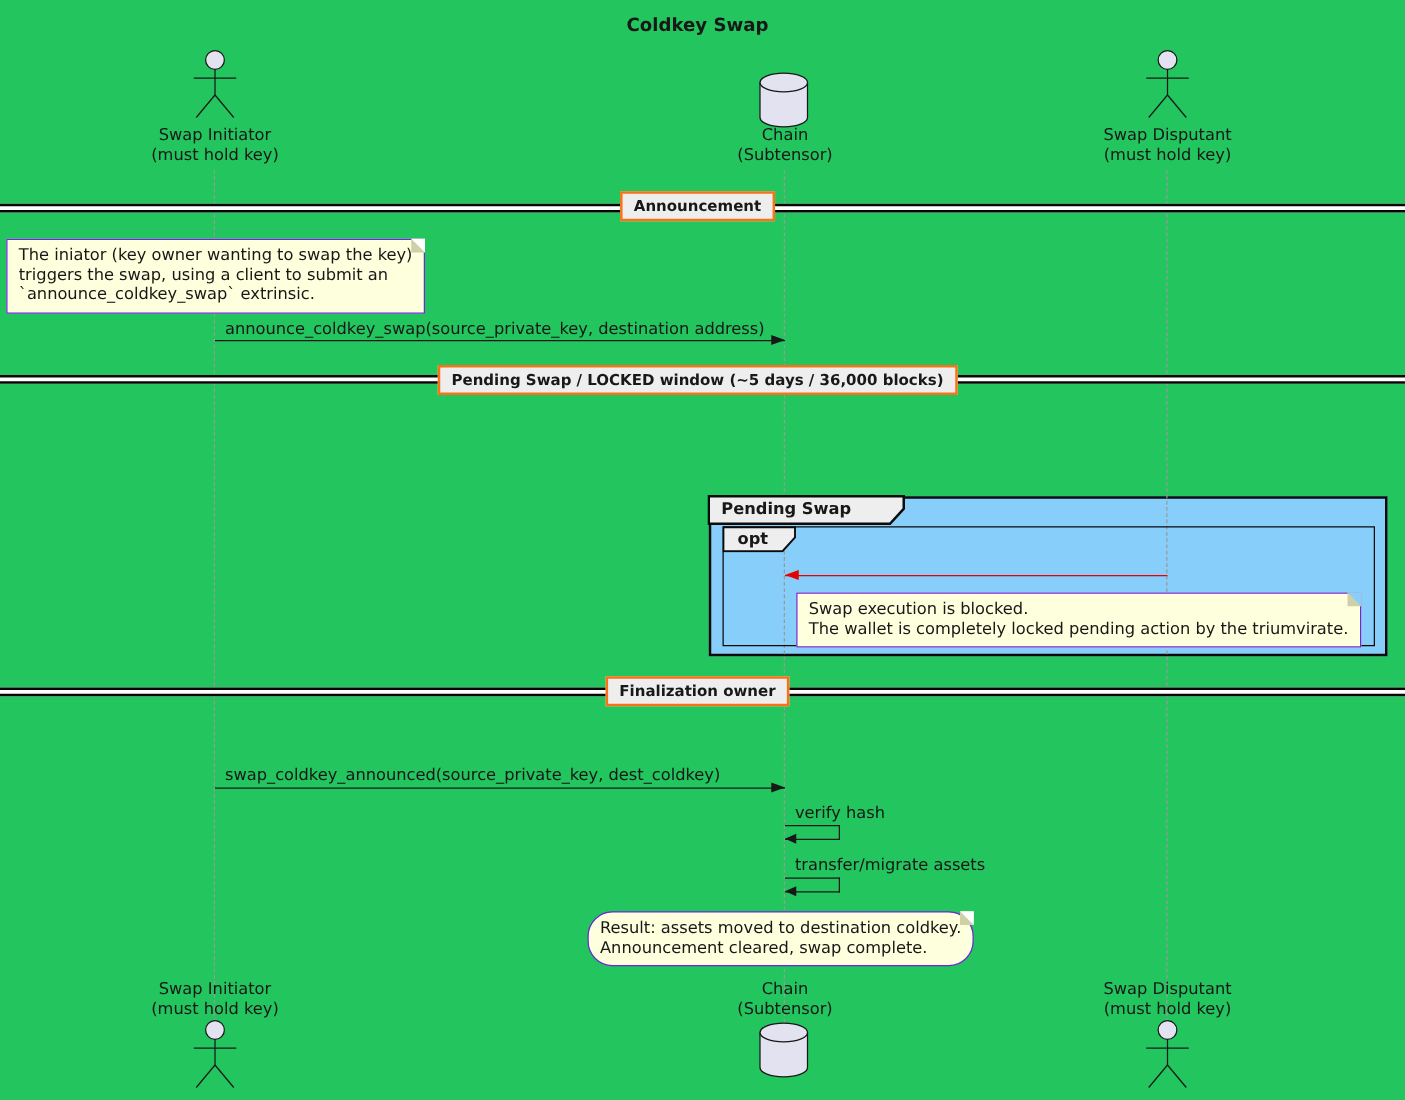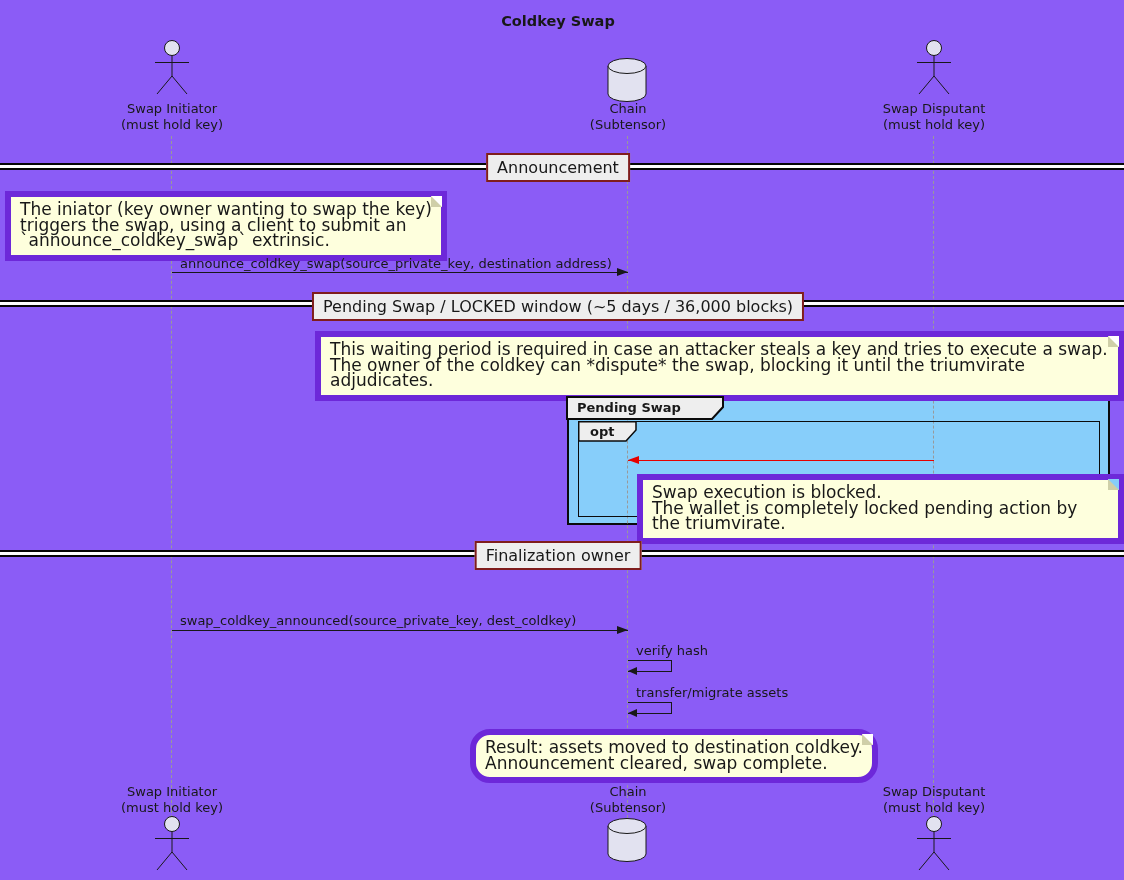--- a/index.html
+++ b/index.html
@@ -1,37 +1,37 @@
 <!DOCTYPE html>
 <html><head>
 <meta charset="utf-8">
 <style>
   * { margin:0; padding:0; box-sizing:border-box; }
   body { background:#ffffff; font-family:"DejaVu Sans", sans-serif; color:#181818; }
-  .canvas { position:relative; width:1124px; height:880px; background:#8b5cf6; overflow:hidden; }
+  .canvas { position:relative; width:1124px; height:880px; background:#22c55e; overflow:hidden; }
 
   .title { position:absolute; left:558px; top:13px; transform:translateX(-50%);
            font-size:14.5px; font-weight:bold; white-space:nowrap; }
 
   .lifeline { position:absolute; top:136px; height:682px; width:0;
               border-left:1px dashed #999999; }
 
   .actor-figure, .db-figure { position:absolute; }
 
   .actor-label { position:absolute; width:220px; text-align:center; font-size:13px;
                  line-height:16px; white-space:pre-line; }
 
   .divider-rule { position:absolute; left:0; width:1124px; height:7px; background:#ffffff;
                   border-top:2px solid #070707; border-bottom:2px solid #070707; }
   .divider-label { position:absolute; left:558px; transform:translateX(-50%);
-                   background:#EEEEEE; border:2px solid #7f1d1d; font-size:16px;
-                   font-weight:normal; padding:3px 9px; white-space:nowrap; }
+                   background:#EEEEEE; border:2px solid #f97316; font-size:12px;
+                   font-weight:bold; padding:3px 9px; white-space:nowrap; }
 
-  .note { position:absolute; background:#FEFFDD; border:6px solid #6d28d9;
-          font-size:17px; line-height:15.5px; padding:5px 9px 6px 9px;
+  .note { position:absolute; background:#FEFFDD; border:1px solid #6d28d9;
+          font-size:13px; line-height:15.5px; padding:5px 9px 6px 9px;
           white-space:pre-line; }
   .note::before { content:""; position:absolute; top:-1px; right:-1px;
           border-style:solid; border-width:0 11px 11px 0;
           border-color:transparent #ffffff #cfcfa8 transparent; }
   .note.on-blue::before { border-color:transparent #87CEFA #cfcfa8 transparent; }
 
   .group-box { position:absolute; left:567px; top:397px; width:543px; height:128px;
                background:#87CEFA; border:2px solid #0b0b0b; }
   .frame-opt { position:absolute; left:578px; top:421px; width:522px; height:96px;
                border:1.5px solid #0b0b0b; }
@@ -99,22 +99,20 @@
 triggers the swap, using a client to submit an
 `announce_coldkey_swap` extrinsic.</div>
 
   <div class="msg-label" style="left:180px;top:256px;">announce_coldkey_swap(source_private_key, destination address)</div>
   <div class="msg-line" style="left:172px;top:272px;width:456px;"></div>
   <div class="arrow-right" style="left:617px;top:268px;"></div>
 
   <div class="divider-rule" style="top:300px;"></div>
   <div class="divider-label" style="top:292px;">Pending Swap / LOCKED window (~5 days / 36,000 blocks)</div>
 
-  <div class="note" style="left:315px;top:331px;">This waiting period is required in case an attacker steals a key and tries to execute a swap.
-The owner of the coldkey can *dispute* the swap, blocking it until the triumvirate adjudicates.</div>
 
   <svg class="tab-svg" style="left:566px;top:396px;" width="160" height="24" viewBox="0 0 160 24">
     <polygon points="1,1 157,1 157,11 146,23 1,23" fill="#EEEEEE" stroke="#0b0b0b" stroke-width="2"></polygon>
   </svg>
   <div class="tab-label" style="left:577px;top:400px;">Pending Swap</div>
 
   <div class="frame-opt"></div>
   <svg class="tab-svg" style="left:578px;top:421px;" width="60" height="21" viewBox="0 0 60 21">
     <polygon points="0.75,0.75 58,0.75 58,9 48,20 0.75,20" fill="#EEEEEE" stroke="#0b0b0b" stroke-width="1.5"></polygon>
   </svg>

